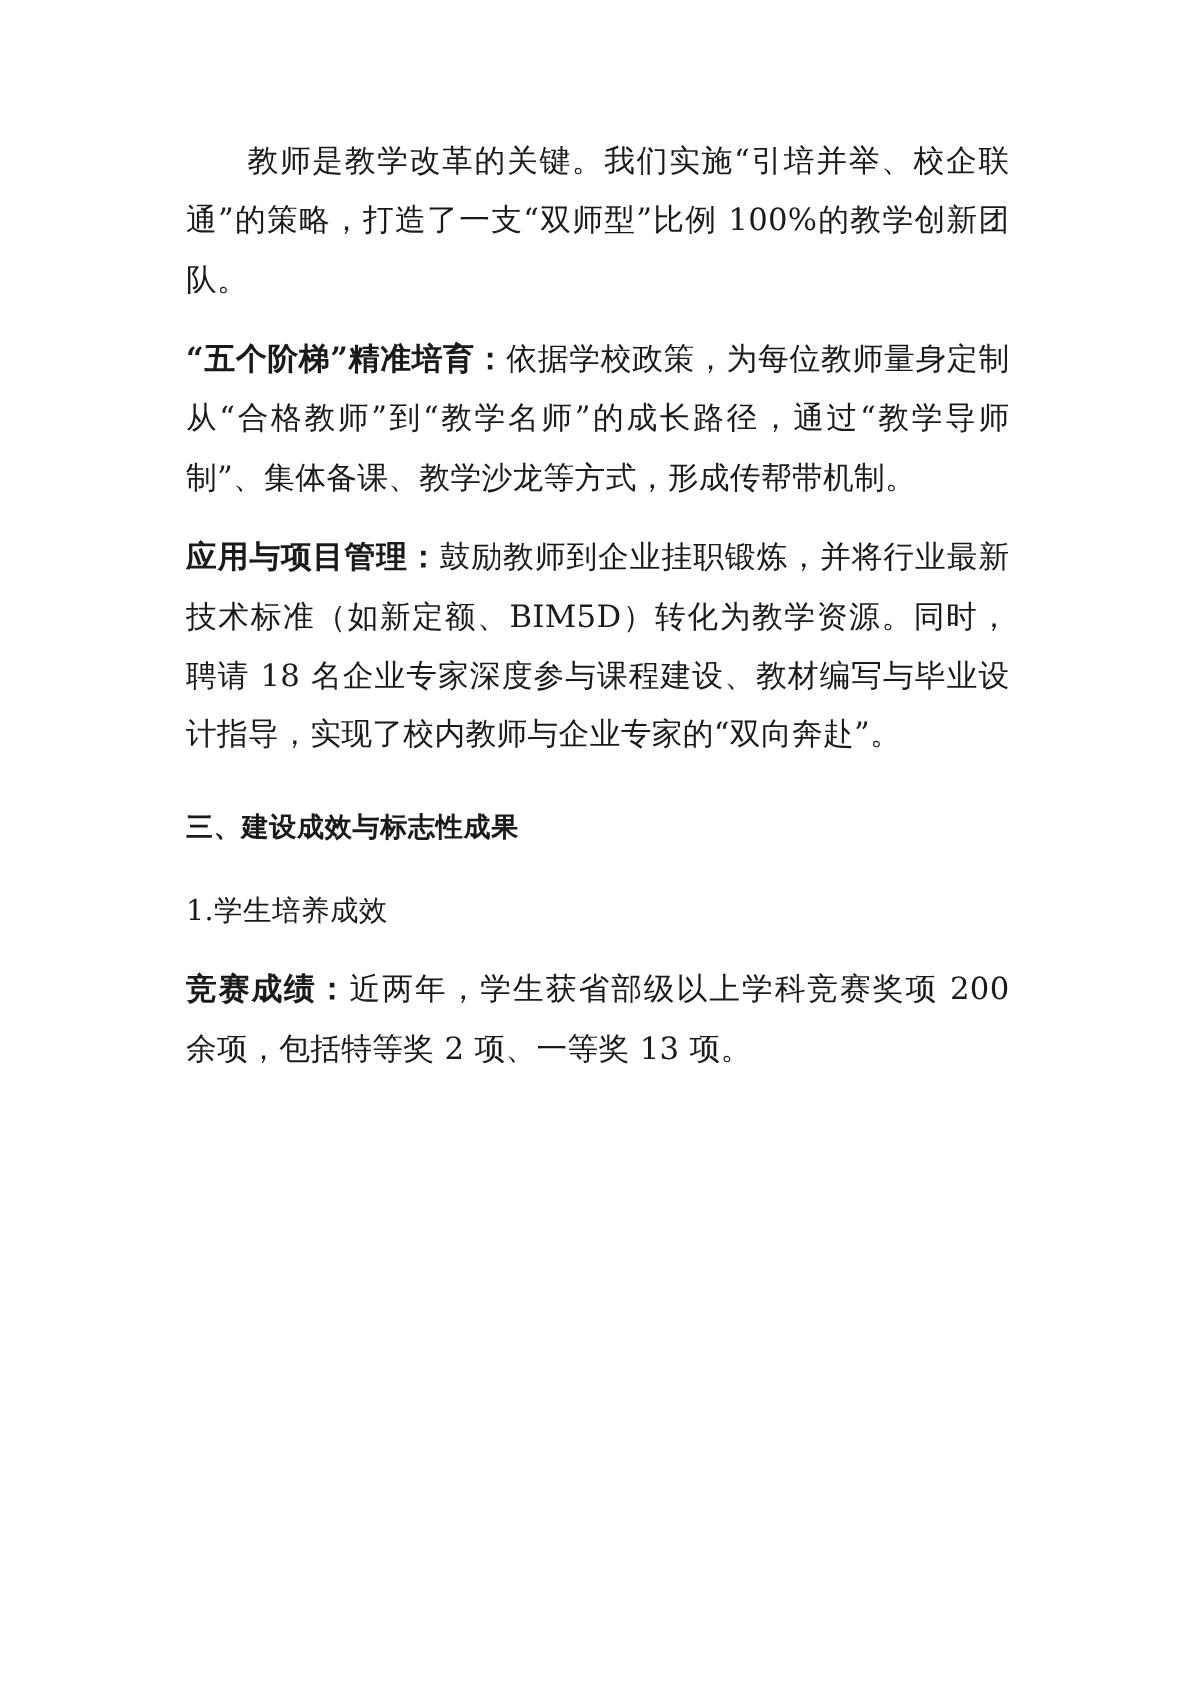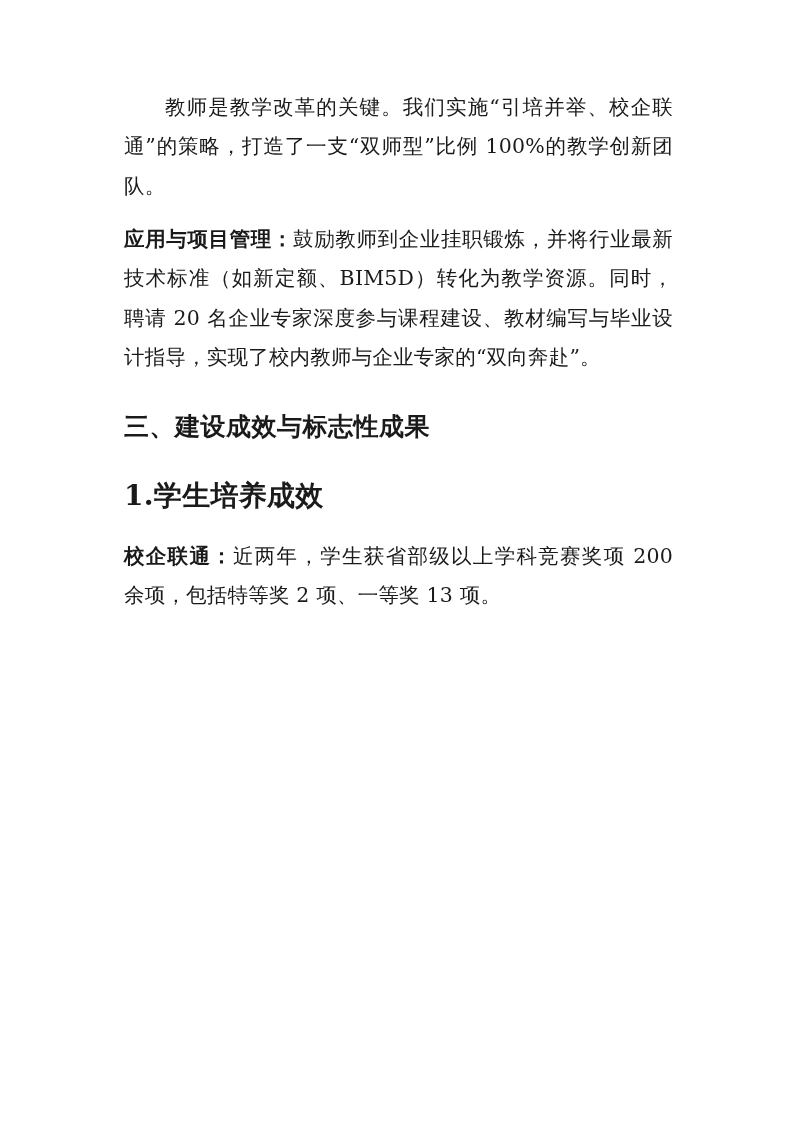--- a/index.html
+++ b/index.html
@@ -32,52 +32,55 @@
   p.para {
     margin: 0 0 14px 0;
   }
   p.para.indent {
     text-indent: 2em;
   }
   .lead {
     font-weight: bold;
   }
   h2.section {
-    font-size: 25px;
+    font-size: 18px;
     font-weight: bold;
     margin: 26px 0 18px 0;
     line-height: 1.8;
     letter-spacing: 0.5px;
   }
   h3.subsection {
-    font-size: 28px;
-    font-weight: bold;
+    font-size: 19px;
+    font-weight: normal;
     margin: 22px 0 16px 0;
     line-height: 1.8;
     letter-spacing: 0.3px;
   }
 </style>
 </head>
 <body>
 
 <div class="page">
   <div class="doc-body">
 
     <p class="para indent">
       <span>教师是教学改革的关键。我们实施“引培并举、校企联通”的策略，打造了一支“双师型”比例 100%的教学创新团队。</span>
     </p>
 
+    <p class="para">
+      <span class="lead">“五个阶梯”精准培育：</span><span>依据学校政策，为每位教师量身定制从“合格教师”到“教学名师”的成长路径，通过“教学导师制”、集体备课、教学沙龙等方式，形成传帮带机制。</span>
+    </p>
 
     <p class="para">
-      <span class="lead">应用与项目管理：</span><span>鼓励教师到企业挂职锻炼，并将行业最新技术标准（如新定额、BIM5D）转化为教学资源。同时，聘请 20 名企业专家深度参与课程建设、教材编写与毕业设计指导，实现了校内教师与企业专家的“双向奔赴”。</span>
+      <span class="lead">应用与项目管理：</span><span>鼓励教师到企业挂职锻炼，并将行业最新技术标准（如新定额、BIM5D）转化为教学资源。同时，聘请 18 名企业专家深度参与课程建设、教材编写与毕业设计指导，实现了校内教师与企业专家的“双向奔赴”。</span>
     </p>
 
 
     <h2 class="section">三、建设成效与标志性成果</h2>
 
     <h3 class="subsection">1.学生培养成效</h3>
 
     <p class="para">
-      <span class="lead">校企联通：</span><span>近两年，学生获省部级以上学科竞赛奖项 200 余项，包括特等奖 2 项、一等奖 13 项。</span>
+      <span class="lead">竞赛成绩：</span><span>近两年，学生获省部级以上学科竞赛奖项 200 余项，包括特等奖 2 项、一等奖 13 项。</span>
     </p>
 
   </div>
 </div>
 
 </body></html>

